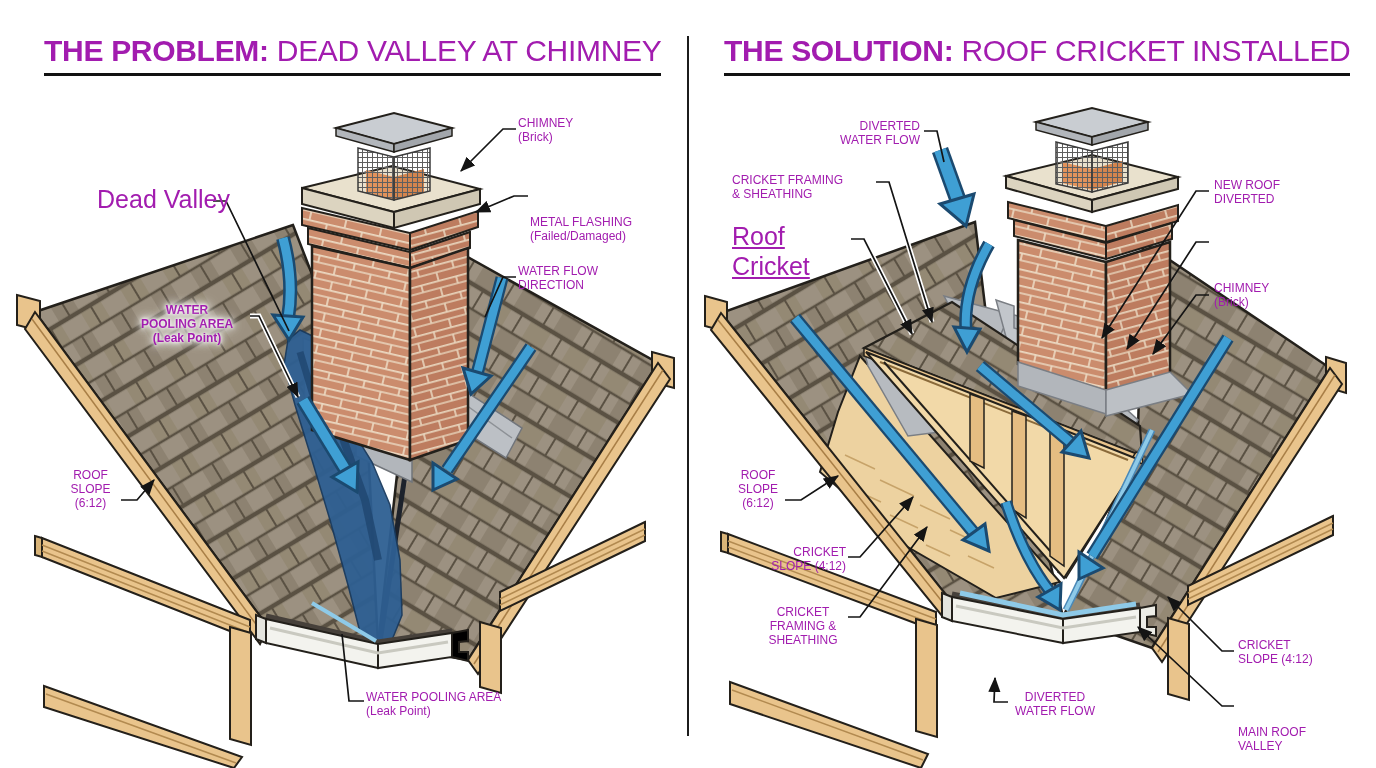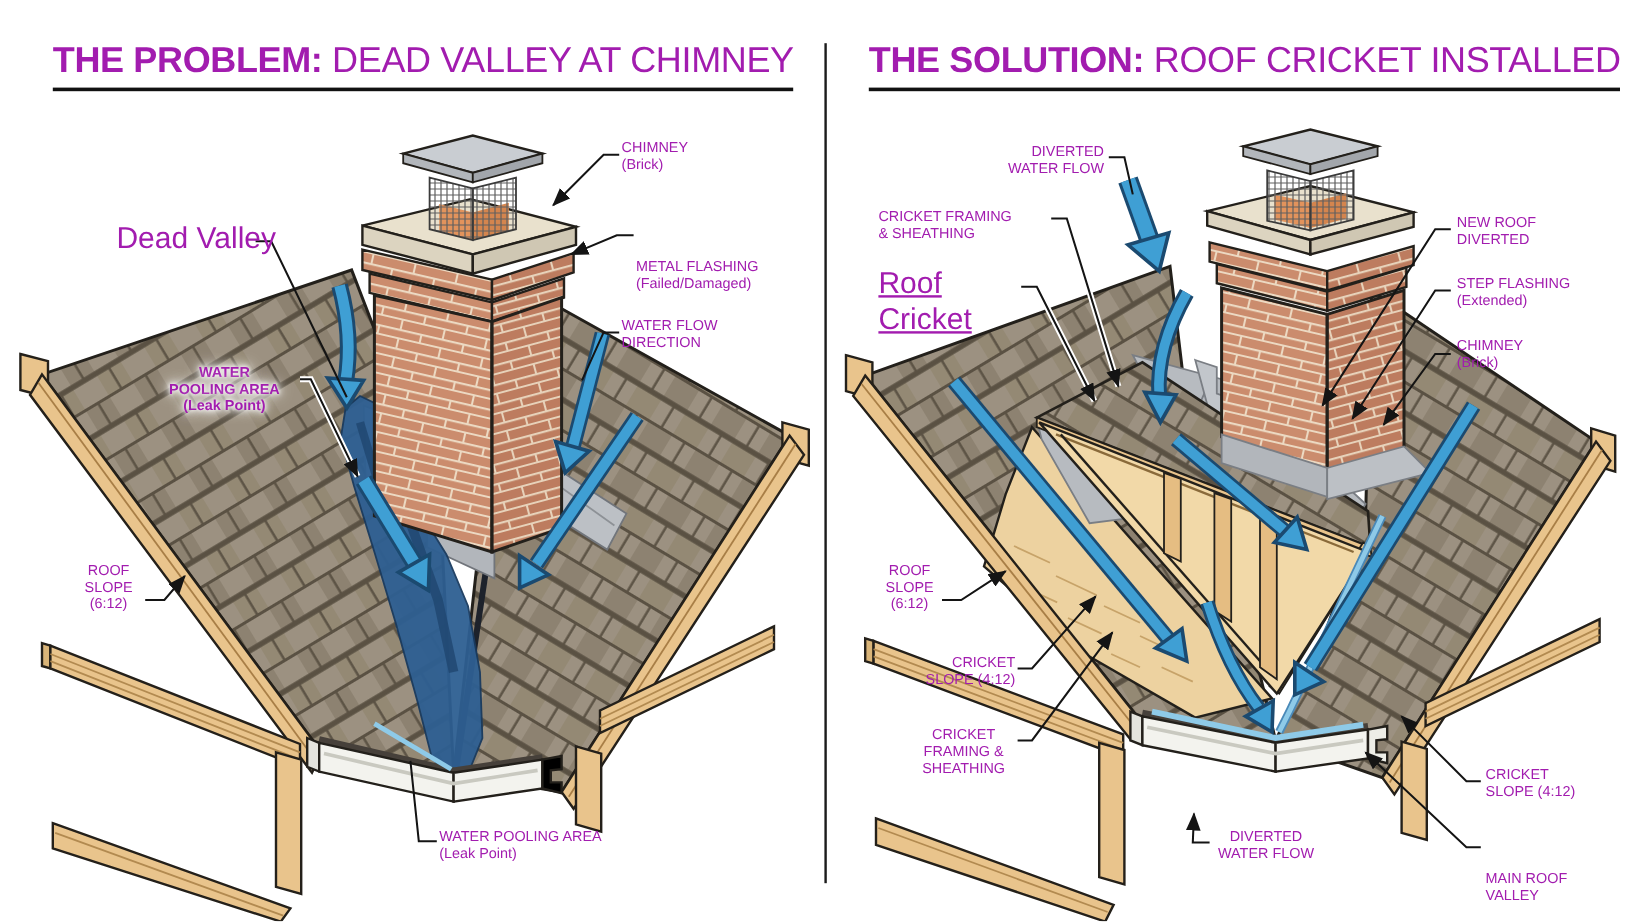--- a/index.html
+++ b/index.html
@@ -327,22 +327,20 @@
   <div class="lbl" style="left:366px;top:690px;width:220px;">WATER POOLING AREA
 (Leak Point)</div>
 
   <div class="lbl right" style="left:788px;top:119px;width:132px;">DIVERTED
 WATER FLOW</div>
   <div class="lbl" style="left:732px;top:173px;width:150px;">CRICKET FRAMING
 &amp; SHEATHING</div>
   <div class="lbl big" style="left:732px;top:222px;width:135px;text-decoration:underline;">Roof Cricket</div>
   <div class="lbl" style="left:1214px;top:178px;width:130px;">NEW ROOF
 DIVERTED</div>
-  <div class="lbl" style="left:1214px;top:229px;width:140px;">STEP FLASHING
-(Extended)</div>
   <div class="lbl" style="left:1214px;top:281px;width:120px;">CHIMNEY
 (Brick)</div>
   <div class="lbl center" style="left:722px;top:468px;width:72px;">ROOF
 SLOPE
 (6:12)</div>
   <div class="lbl right" style="left:718px;top:545px;width:128px;">CRICKET
 SLOPE (4:12)</div>
   <div class="lbl center" style="left:738px;top:605px;width:130px;">CRICKET
 FRAMING &amp;
 SHEATHING</div>

